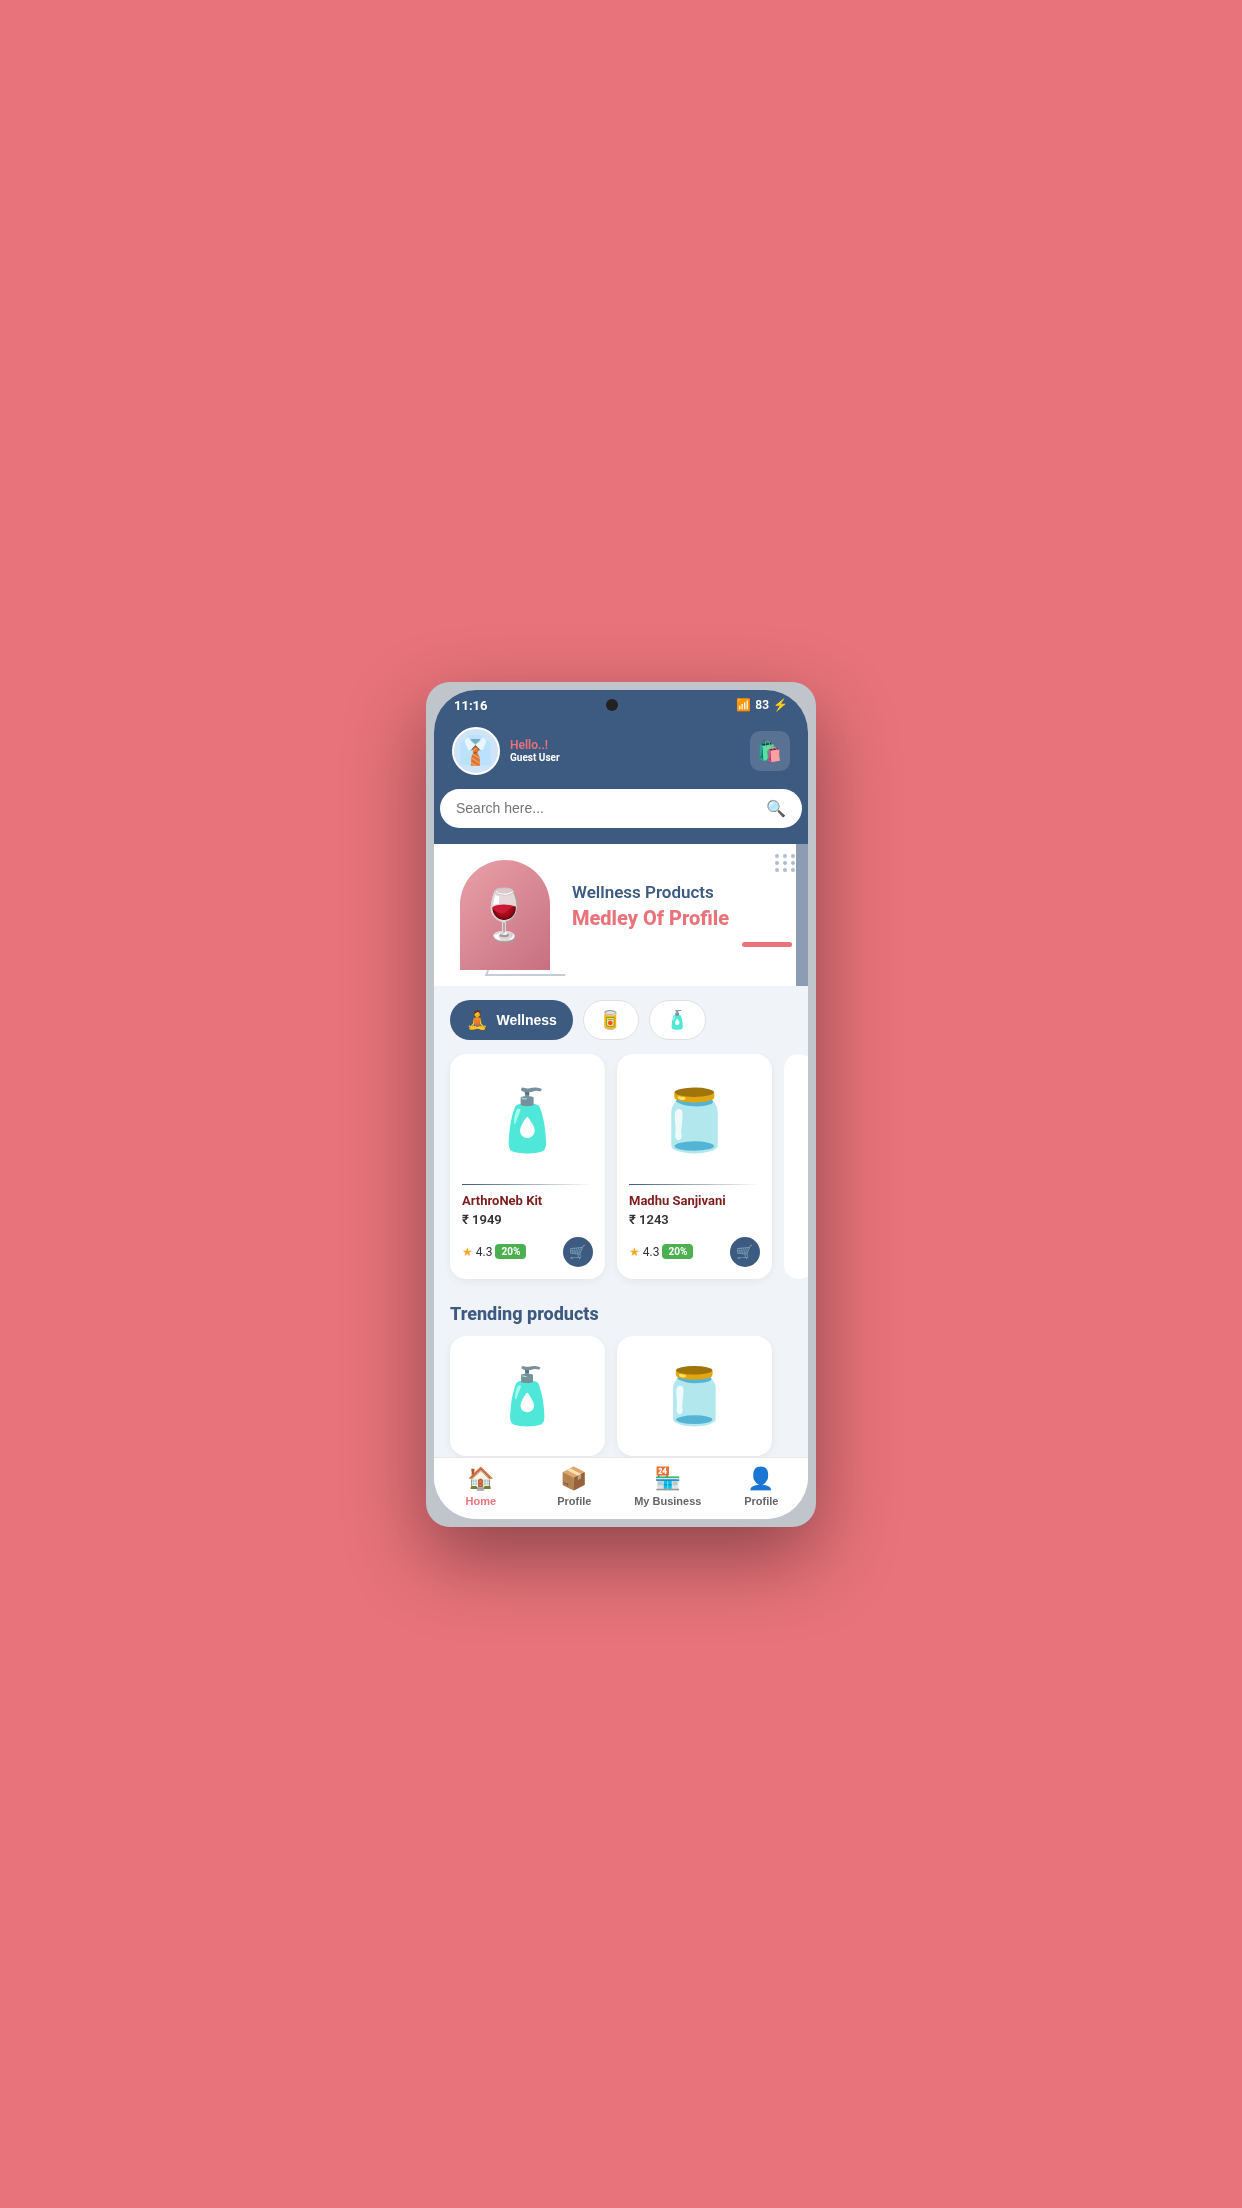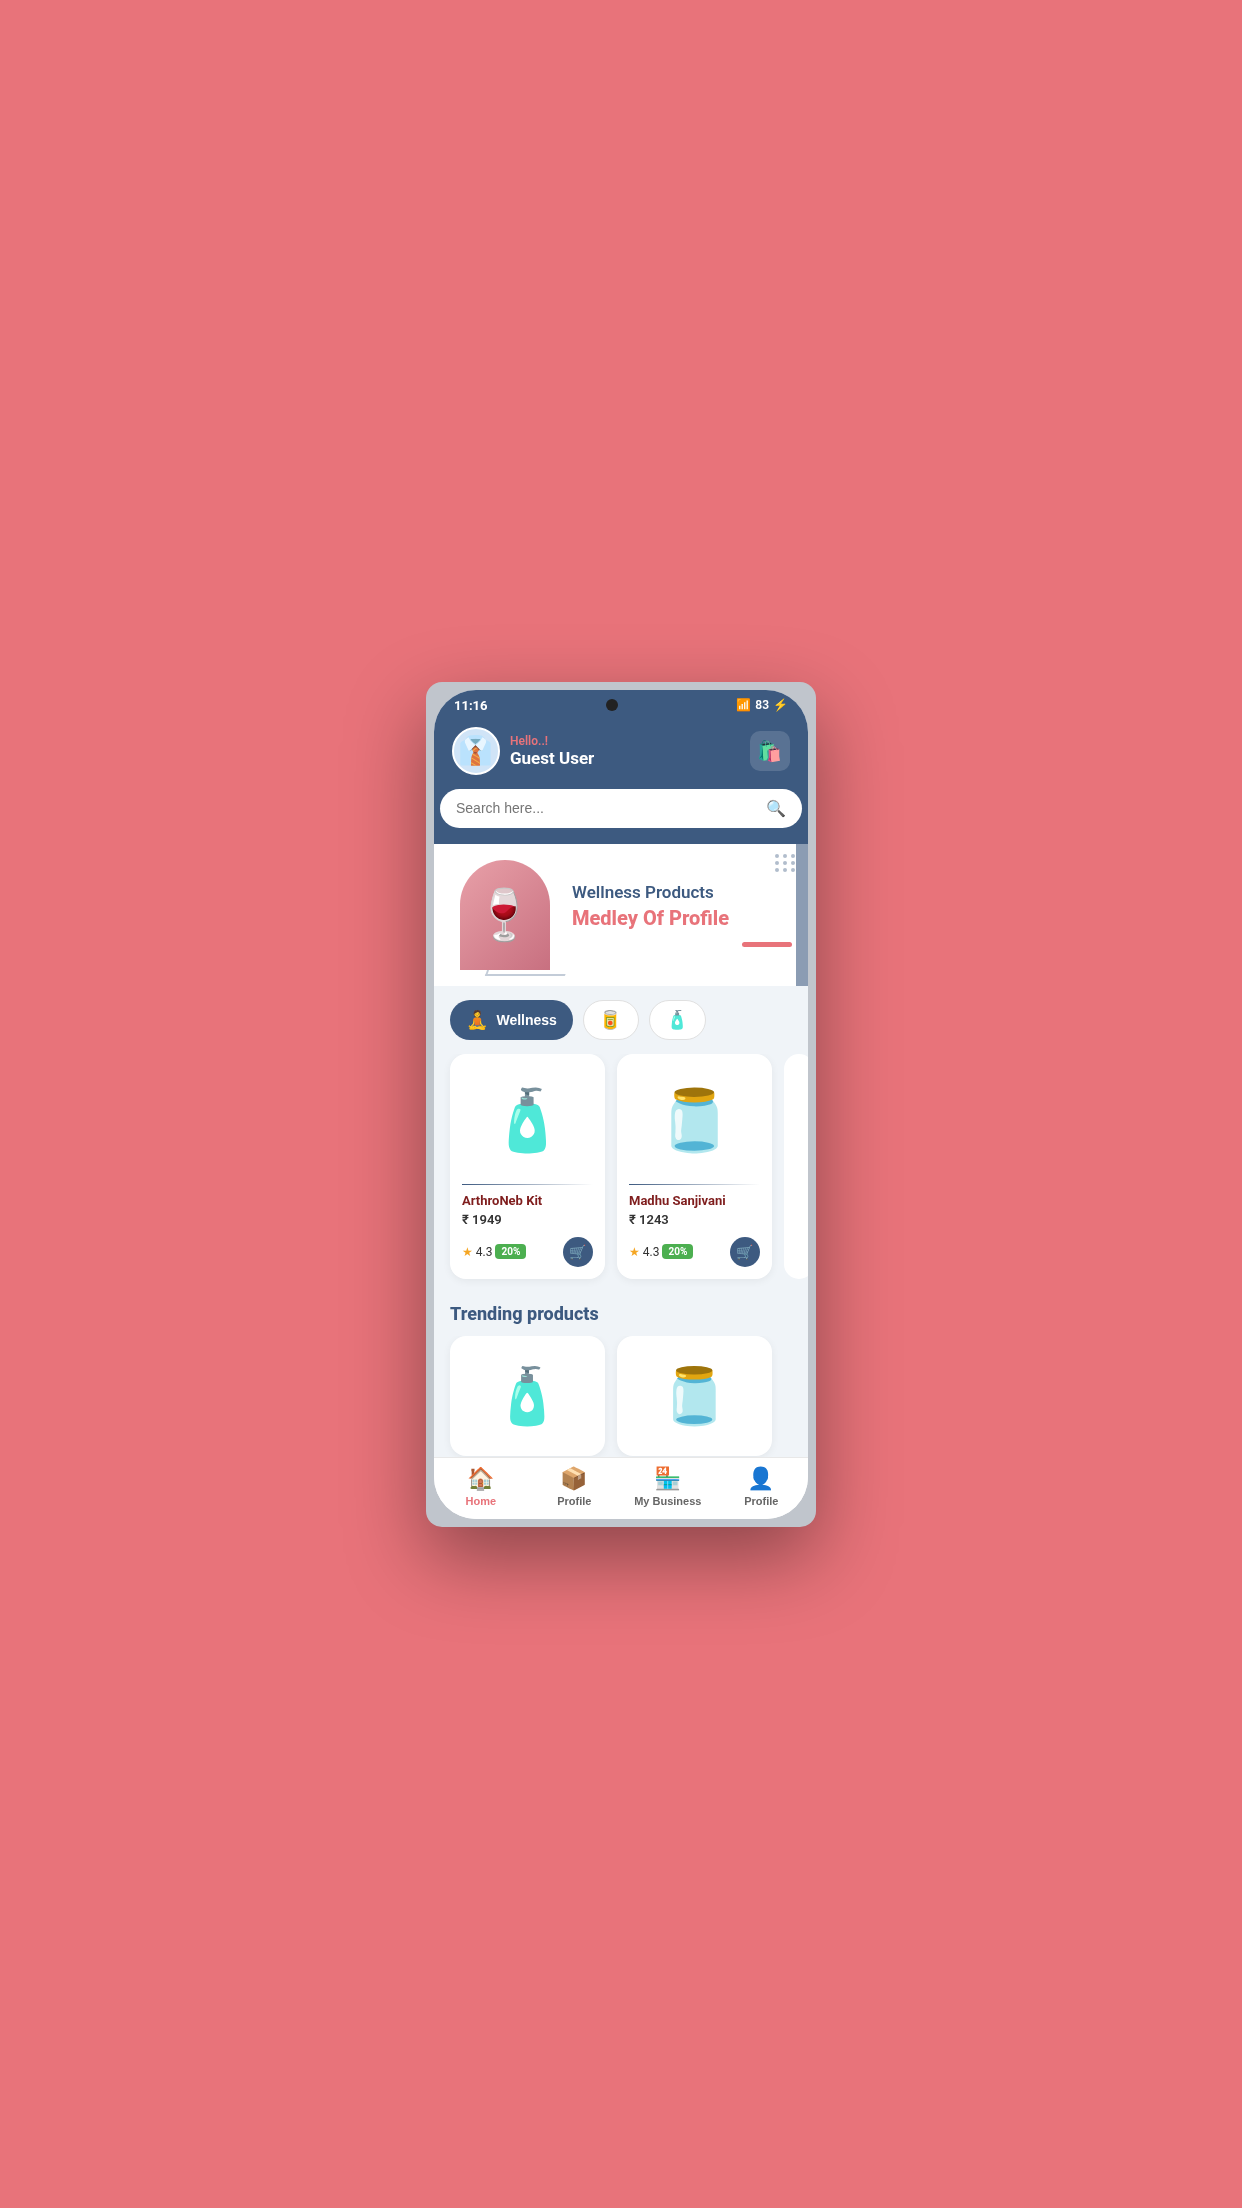--- a/index.html
+++ b/index.html
@@ -9,21 +9,21 @@
       display: flex;
       justify-content: center;
       align-items: center;
       min-height: 100vh;
       font-family: -apple-system, BlinkMacSystemFont, 'Segoe UI', Roboto, sans-serif;
     }
     .phone-outer {
       width: 390px;
       height: 845px;
       background: #c0c5cc;
-      border-radius: 16px;
+      border-radius: 24px;
       padding: 8px;
       box-shadow: 0 30px 80px rgba(0,0,0,0.4);
       position: relative;
     }
     .phone-inner {
       width: 100%;
       height: 100%;
       background: #fff;
       border-radius: 42px;
       overflow: hidden;
@@ -63,21 +63,21 @@
       width: 48px; height: 48px;
       background: #d0e4f7;
       border-radius: 50%;
       display: flex; align-items: center; justify-content: center;
       border: 2px solid #fff;
       overflow: hidden;
     }
     .avatar-icon { font-size: 28px; }
     .greeting { display: flex; flex-direction: column; }
     .hello-text { color: #e8737a; font-size: 12px; font-weight: 600; }
-    .user-name { color: #fff; font-size: 17px; font-weight: 700; }
+    .user-name { color: #fff; font-size: 10px; font-weight: 700; }
     .cart-btn {
       width: 40px; height: 40px;
       background: rgba(255,255,255,0.15);
       border-radius: 10px;
       display: flex; align-items: center; justify-content: center;
       cursor: pointer;
       border: none;
     }
     .cart-icon-svg { font-size: 20px; color: #fff; }
     

